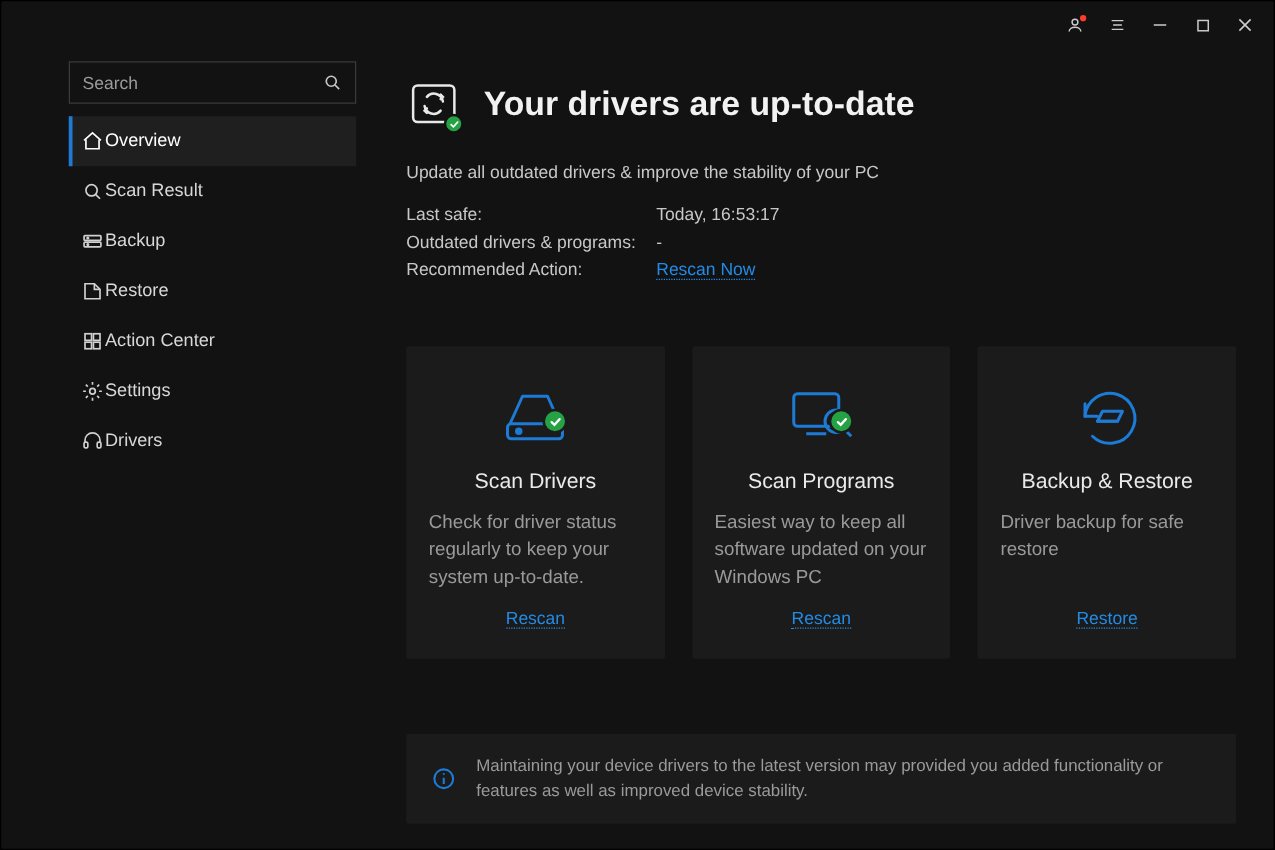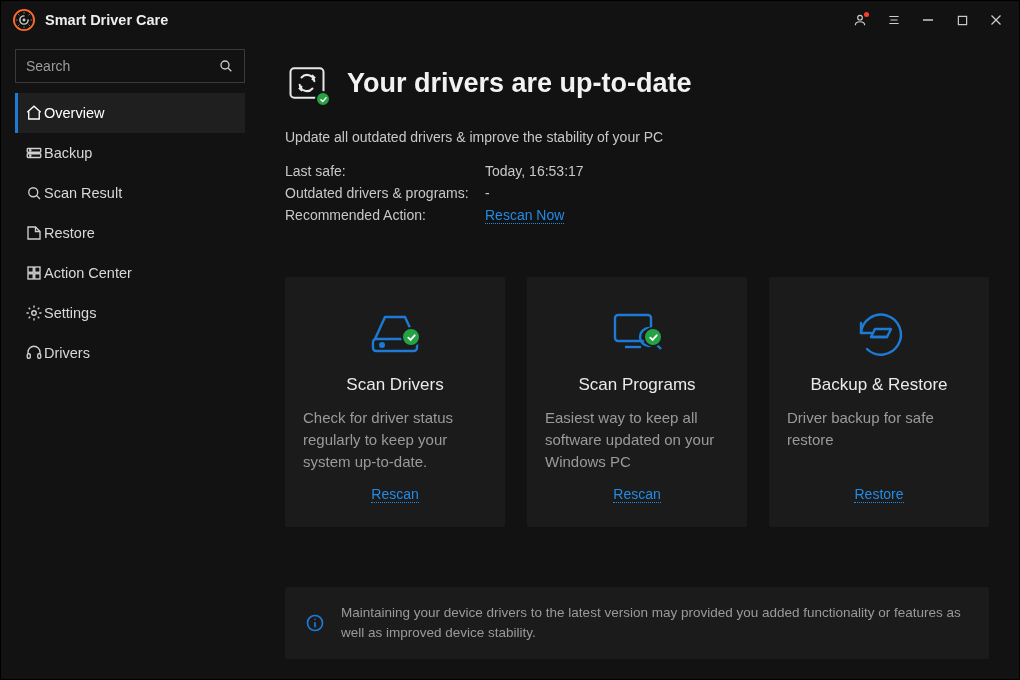--- a/index.html
+++ b/index.html
@@ -11,21 +11,21 @@
   .logo-wrap { display: flex; align-items: center; gap: 10px; }
   .logo-icon { width: 22px; height: 22px; display:flex; align-items:center; justify-content:center; }
   .app-title { font-size: 14.5px; font-weight: 600; color: #eee; }
   .tb-spacer { flex: 1; }
   .tb-btns { display: flex; align-items: center; gap: 0; }
   .tb-item { width: 34px; height: 30px; display:flex; align-items:center; justify-content:center; color:#d0d0d0; }
   .tb-item svg, .tb-item .glyph { pointer-events:none; }
   .acct { position:relative; width:34px; display:flex; align-items:center; justify-content:center; }
   .red-dot { position:absolute; top:7px; right:8px; width:5px; height:5px; border-radius:50%; background:#ff3b30; }
 
-  .app-body { display: flex; height: calc(100% - 38px); }
+  .app-body { display: flex; height: calc(100% - 38px); padding-left: 40px; }
 
   
   .sidebar { width: 258px; padding: 10px 14px 0 14px; }
   .search-box { height: 34px; border: 1px solid #3a3a3a; display:flex; align-items:center; padding:0 10px; color:#bdbdbd; }
   .search-box input { flex:1; background:transparent; border:none; outline:none; color:#d8d8d8; font-size:14px; }
   .search-box input::placeholder { color:#9c9c9c; }
   .search-ico { width:16px; height:16px; color:#c8c8c8; }
 
   .nav { margin-top: 10px; }
   .nav-item { height: 40px; display:flex; align-items:center; gap:0; padding:0 8px 0 6px; font-size:14.5px; color:#d8d8d8; border-left:3px solid transparent; }
@@ -54,31 +54,20 @@
   .card .clink { margin-top:auto; padding-top:14px; color:#238be6; border-bottom:1px dotted #238be6; font-size:14px; }
 
   .footer-note { margin-top:auto; background:#1b1b1b; border-radius:2px; padding:16px 20px; display:flex; gap:16px; align-items:center; }
   .footer-note .info-ico { width:20px; height:20px; flex-shrink:0; margin-top:1px; }
   .footer-note p { font-size:13.5px; color:#9a9a9a; line-height:1.5; }
 </style>
 </head>
 <body>
 
 <div class="titlebar">
-  <div class="logo-wrap">
-    <span class="logo-icon">
-      <svg viewBox="0 0 24 24" width="22" height="22">
-          <circle cx="12" cy="12" r="11" fill="none" stroke="#ff6a2b" stroke-width="2"></circle>
-          <path d="M12 7.5a4.5 4.5 0 1 0 4.5 4.5" fill="none" stroke="#ccc" stroke-width="1.6" stroke-linecap="round"></path>
-          <circle cx="12" cy="12" r="1.6" fill="#ccc"></circle>
-          <path d="M12 3v2M12 19v2M3 12h2M19 12h2M5.6 5.6l1.4 1.4M17 17l1.4 1.4M18.4 5.6 17 7M7 17l-1.4 1.4" stroke="#888" stroke-width="1"></path>
-        </svg>
-    </span>
-    <span class="app-title">Smart Driver Care</span>
-  </div>
   <div class="tb-spacer"></div>
   <div class="tb-btns">
     <div class="tb-item acct">
       <svg width="14" height="14" viewBox="0 0 24 24" fill="none" stroke="#ccc" stroke-width="2">
           <circle cx="12" cy="8" r="4"></circle>
           <path d="M4 21c0-4 4-6 8-6s8 2 8 6"></path>
         </svg>
       <span class="red-dot"></span>
     </div>
     <div class="tb-item">
@@ -126,36 +115,36 @@
           <svg viewBox="0 0 24 24" width="18" height="18" fill="none" stroke="currentColor" stroke-width="1.8">
               <path d="M3 11 12 3l9 8"></path>
               <path d="M5 10v10h14V10"></path>
             </svg>
         </span>
         <span>Overview</span>
       </div>
       <div class="nav-item">
         <span class="ico">
           <svg viewBox="0 0 24 24" width="18" height="18" fill="none" stroke="currentColor" stroke-width="1.8">
+              <circle cx="11" cy="11" r="6"></circle>
+              <line x1="20" y1="20" x2="15.5" y2="15.5"></line>
+            </svg>
+        </span>
+        <span>Scan Result</span>
+      </div>
+      <div class="nav-item">
+        <span class="ico">
+          <svg viewBox="0 0 24 24" width="18" height="18" fill="none" stroke="currentColor" stroke-width="1.8">
               <rect x="3" y="6" width="18" height="5" rx="1"></rect>
               <rect x="3" y="13" width="18" height="5" rx="1"></rect>
               <circle cx="7" cy="8.5" r="0.8" fill="currentColor"></circle>
               <circle cx="7" cy="15.5" r="0.8" fill="currentColor"></circle>
             </svg>
         </span>
         <span>Backup</span>
-      </div>
-      <div class="nav-item">
-        <span class="ico">
-          <svg viewBox="0 0 24 24" width="18" height="18" fill="none" stroke="currentColor" stroke-width="1.8">
-              <circle cx="11" cy="11" r="6"></circle>
-              <line x1="20" y1="20" x2="15.5" y2="15.5"></line>
-            </svg>
-        </span>
-        <span>Scan Result</span>
       </div>
       <div class="nav-item">
         <span class="ico">
           <svg viewBox="0 0 24 24" width="18" height="18" fill="none" stroke="currentColor" stroke-width="1.8">
               <path d="M4 4h10l6 6v10H4z"></path>
               <path d="M14 4v6h6"></path>
             </svg>
         </span>
         <span>Restore</span>
       </div>

